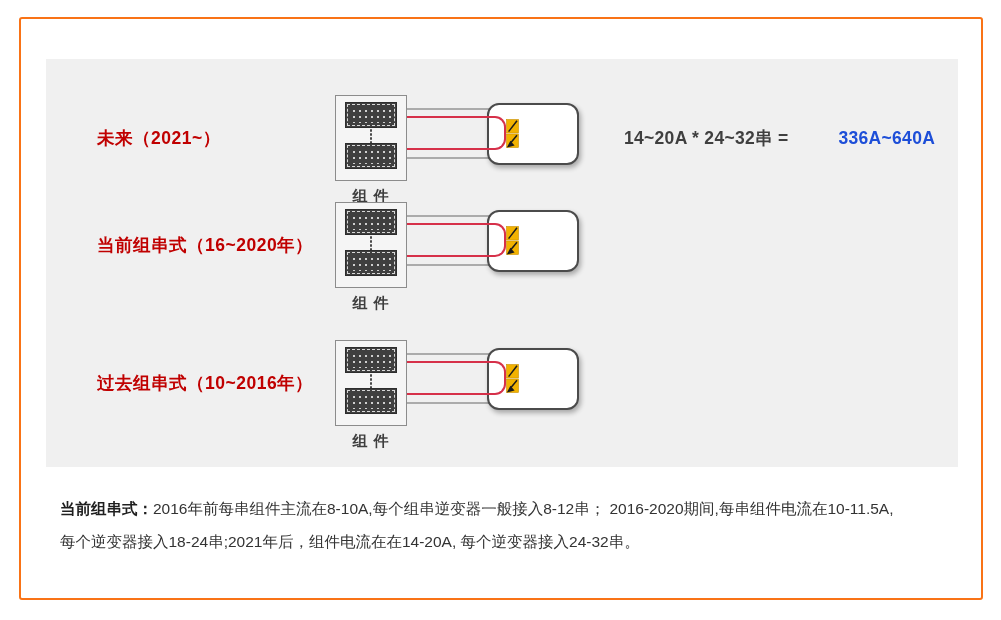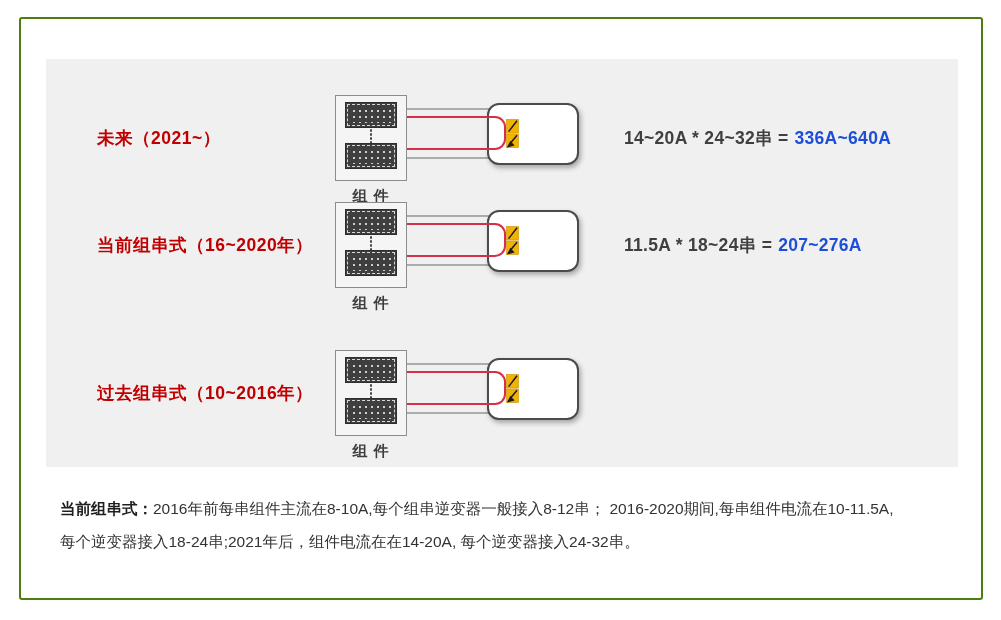--- a/index.html
+++ b/index.html
@@ -1,32 +1,32 @@
 <!DOCTYPE html>
 <html><head>
 <meta charset="utf-8">
 <style>
   * { margin:0; padding:0; box-sizing:border-box; }
   html,body { background:#ffffff; font-family:"Liberation Sans", sans-serif; }
   .stage { position:relative; width:1001px; height:620px; background:#ffffff; overflow:hidden; }
 
   .frame {
     position:absolute; left:19px; top:17px; width:964px; height:583px;
-    background:#ffffff; border:2px solid #4d7c0f; border-radius:3px;
+    background:#ffffff; border:2px solid #f97316; border-radius:3px;
   }
 
   .panel {
     position:absolute; left:25px; top:40px; width:912px; height:408px;
     background:#f0f0f0;
   }
 
   .row { position:absolute; left:0; width:100%; height:110px; }
   .row-1 { top:36px; }
   .row-2 { top:143px; }
-  .row-3 { top:291px; }
+  .row-3 { top:281px; }
 
   .row-label {
     position:absolute; left:51px; top:0; height:86px;
     display:flex; align-items:center;
     font-size:17.5px; font-weight:bold; color:#c00000; letter-spacing:0.5px;
   }
 
   
   .modbox {
     position:absolute; left:289px; top:0; width:72px; height:86px;
@@ -71,21 +71,21 @@
     position:absolute; left:441px; top:8px; width:92px; height:62px;
     background:#ffffff; border:2px solid #4b4b4b; border-radius:12px;
     box-shadow:2px 3px 5px rgba(0,0,0,0.30); z-index:1;
   }
   .bolt { position:absolute; left:17px; top:14px; width:13px; height:30px; }
 
   
   .formula {
     position:absolute; left:578px; top:0; height:86px;
     display:flex; align-items:center;
-    font-size:17.5px; font-weight:bold; color:#3f3f3f; letter-spacing:0.3px;
+    font-size:17.5px; font-weight:bold; color:#3f3f3f; letter-spacing:0.3px;gap:44px;
   }
   .formula .result { color:#1d4ed8; margin-left:6px; }
   .formula .expr { white-space:pre; }
 
   
   .footer {
     position:absolute; left:39px; top:473px; width:900px;
     font-size:15.5px; line-height:33px; color:#333333;
   }
   .footer p { margin:0; }
@@ -147,24 +147,20 @@
         <div class="modlabel">组 件</div>
         <div class="inverter">
           <svg class="bolt" viewBox="0 0 13 30">
             <rect x="0.5" y="0.5" width="12" height="13.5" fill="#f2b200" stroke="#c89000" stroke-width="0.6"></rect>
             <rect x="0.5" y="15" width="12" height="13.5" fill="#f2b200" stroke="#c89000" stroke-width="0.6"></rect>
             <line x1="11" y1="1.8" x2="2.6" y2="12.6" stroke="#1a1a1a" stroke-width="1.5"></line>
             <line x1="11" y1="16.2" x2="5" y2="23.5" stroke="#1a1a1a" stroke-width="1.5"></line>
             <path d="M0.8 28.6 L8.6 26.4 L4.4 21.8 Z" fill="#1a1a1a"></path>
           </svg>
         </div>
-        <div class="formula">
-          <span class="expr">11.5A * 18~24串 =</span>
-          <span class="result">207~276A</span>
-        </div>
       </div>
 
       <div class="row row-3">
         <div class="row-label">过去组串式（10~2016年）</div>
         <div class="wire-gray w-top"></div>
         <div class="wire-gray w-bottom"></div>
         <div class="wire-red-loop"></div>
         <div class="modbox">
           <div class="cell cell-top"></div>
           <div class="vdots">

